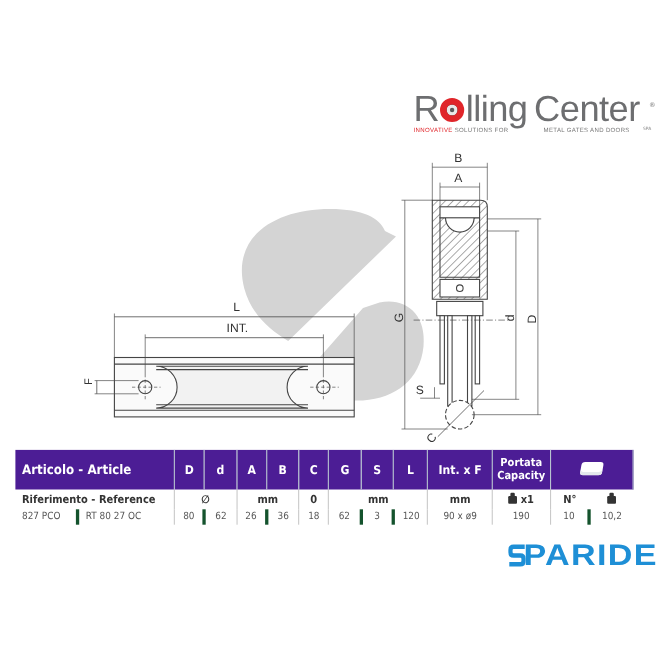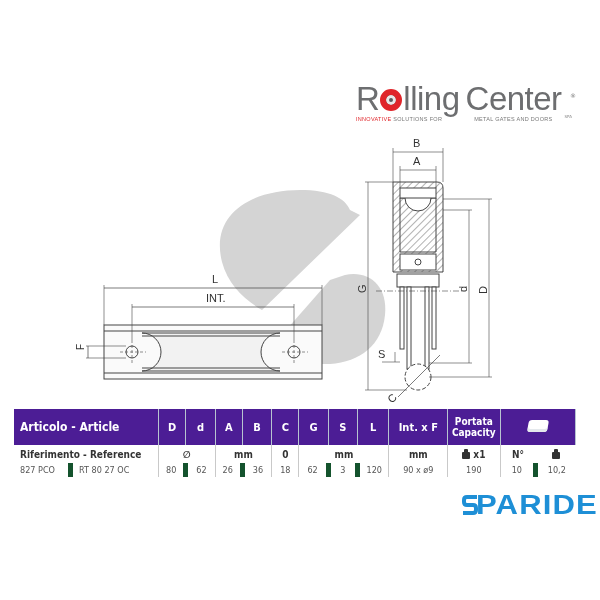--- a/index.html
+++ b/index.html
@@ -1,38 +1,38 @@
 <!DOCTYPE html>
 <html><head>
 <meta charset="utf-8">
 <style>
   * { box-sizing: border-box; margin: 0; padding: 0; }
   html, body { width: 600px; height: 600px; background: #ffffff; overflow: hidden; }
   body { position: relative; font-family: "DejaVu Sans", sans-serif; color: #555; }
 
-  .logo { position: absolute; left: 356px; top: 82px; width: 222px; height: 46px; }
+  .logo { position: absolute; left: 376px; top: 82px; width: 222px; height: 46px; }
   .logo-main { position: absolute; left: 0; top: 0; font-family: "Liberation Sans", sans-serif; font-size: 33px; letter-spacing: -0.5px; color: #6d6e70; line-height: 34px; white-space: nowrap; }
   .logo-main .o-ring { display: inline-block; width: 22px; height: 22px; border-radius: 50%; border: 6px solid #e0252a; background: #5a5b5d; vertical-align: -1px; margin: 0 1px; box-shadow: inset 0 0 0 3px #e9e9e9; }
   .logo-tm { position: absolute; right: 2px; top: 10px; font-size: 6px; color: #777; }
   .logo-spa { position: absolute; right: 6px; top: 32px; font-size: 4px; color: #888; }
   .logo-sub { position: absolute; left: 0; top: 34px; font-size: 5.5px; letter-spacing: 0.3px; color: #777; white-space: nowrap; font-family: "Liberation Sans", sans-serif; }
   .logo-sub .red { color: #e0252a; }
   .logo-sub .gap { display: inline-block; width: 32px; }
 
   .drawing { position: absolute; left: 0; top: 0; width: 600px; height: 405px; }
 
   table.spec { position: absolute; left: 14px; top: 409px; width: 562px; border-collapse: collapse; font-family: "DejaVu Sans Condensed", "DejaVu Sans", sans-serif; }
   table.spec th { background: #4c1d95; color: #ffffff; font-weight: bold; font-size: 11px; height: 36px; text-align: center; border-right: 1px solid #b7c4d0; padding: 0; }
   table.spec th.article { text-align: left; padding-left: 6px; font-size: 12px; }
   table.spec th.capacity { font-size: 10px; line-height: 11px; margin-top: 23px; }
   table.spec td { font-size: 9.5px; color: #555; text-align: center; padding: 0; height: 14px; }
   table.spec tr.units td { font-weight: bold; color: #333; height: 18px; font-size: 10px; }
   table.spec tr.units td.ref-label { text-align: left; padding-left: 6px; font-size: 10px; }
   table.spec tr.vals td { height: 14px; font-size: 9px; }
-  table.spec td.sep { border-right: 5px solid #14532d; }
+  table.spec td.sep { border-right: 3px solid #14532d; }
   table.spec td.gsep { border-left: 1px solid #c9c9c9; }
   table.spec td.left { text-align: left; padding-left: 6px; }
 
   .weight-icon { display: inline-block; width: 8px; height: 10px; position: relative; vertical-align: -1px; }
   .weight-icon::before { content: ""; position: absolute; left: 2px; top: 0; width: 4px; height: 3px; background: #333; border-radius: 1px 1px 0 0; }
   .weight-icon::after { content: ""; position: absolute; left: 0; top: 3px; width: 8px; height: 7px; background: #333; border-radius: 1px; }
 
   .box-icon { display: inline-block; width: 20px; height: 12px; background: #ffffff; border-radius: 3px; transform: skewX(-10deg); box-shadow: inset 0 -3px 0 #e4e8ec; }
 
   .paride { position: absolute; left: 462px; top: 490px; width: 136px; height: 30px; }

